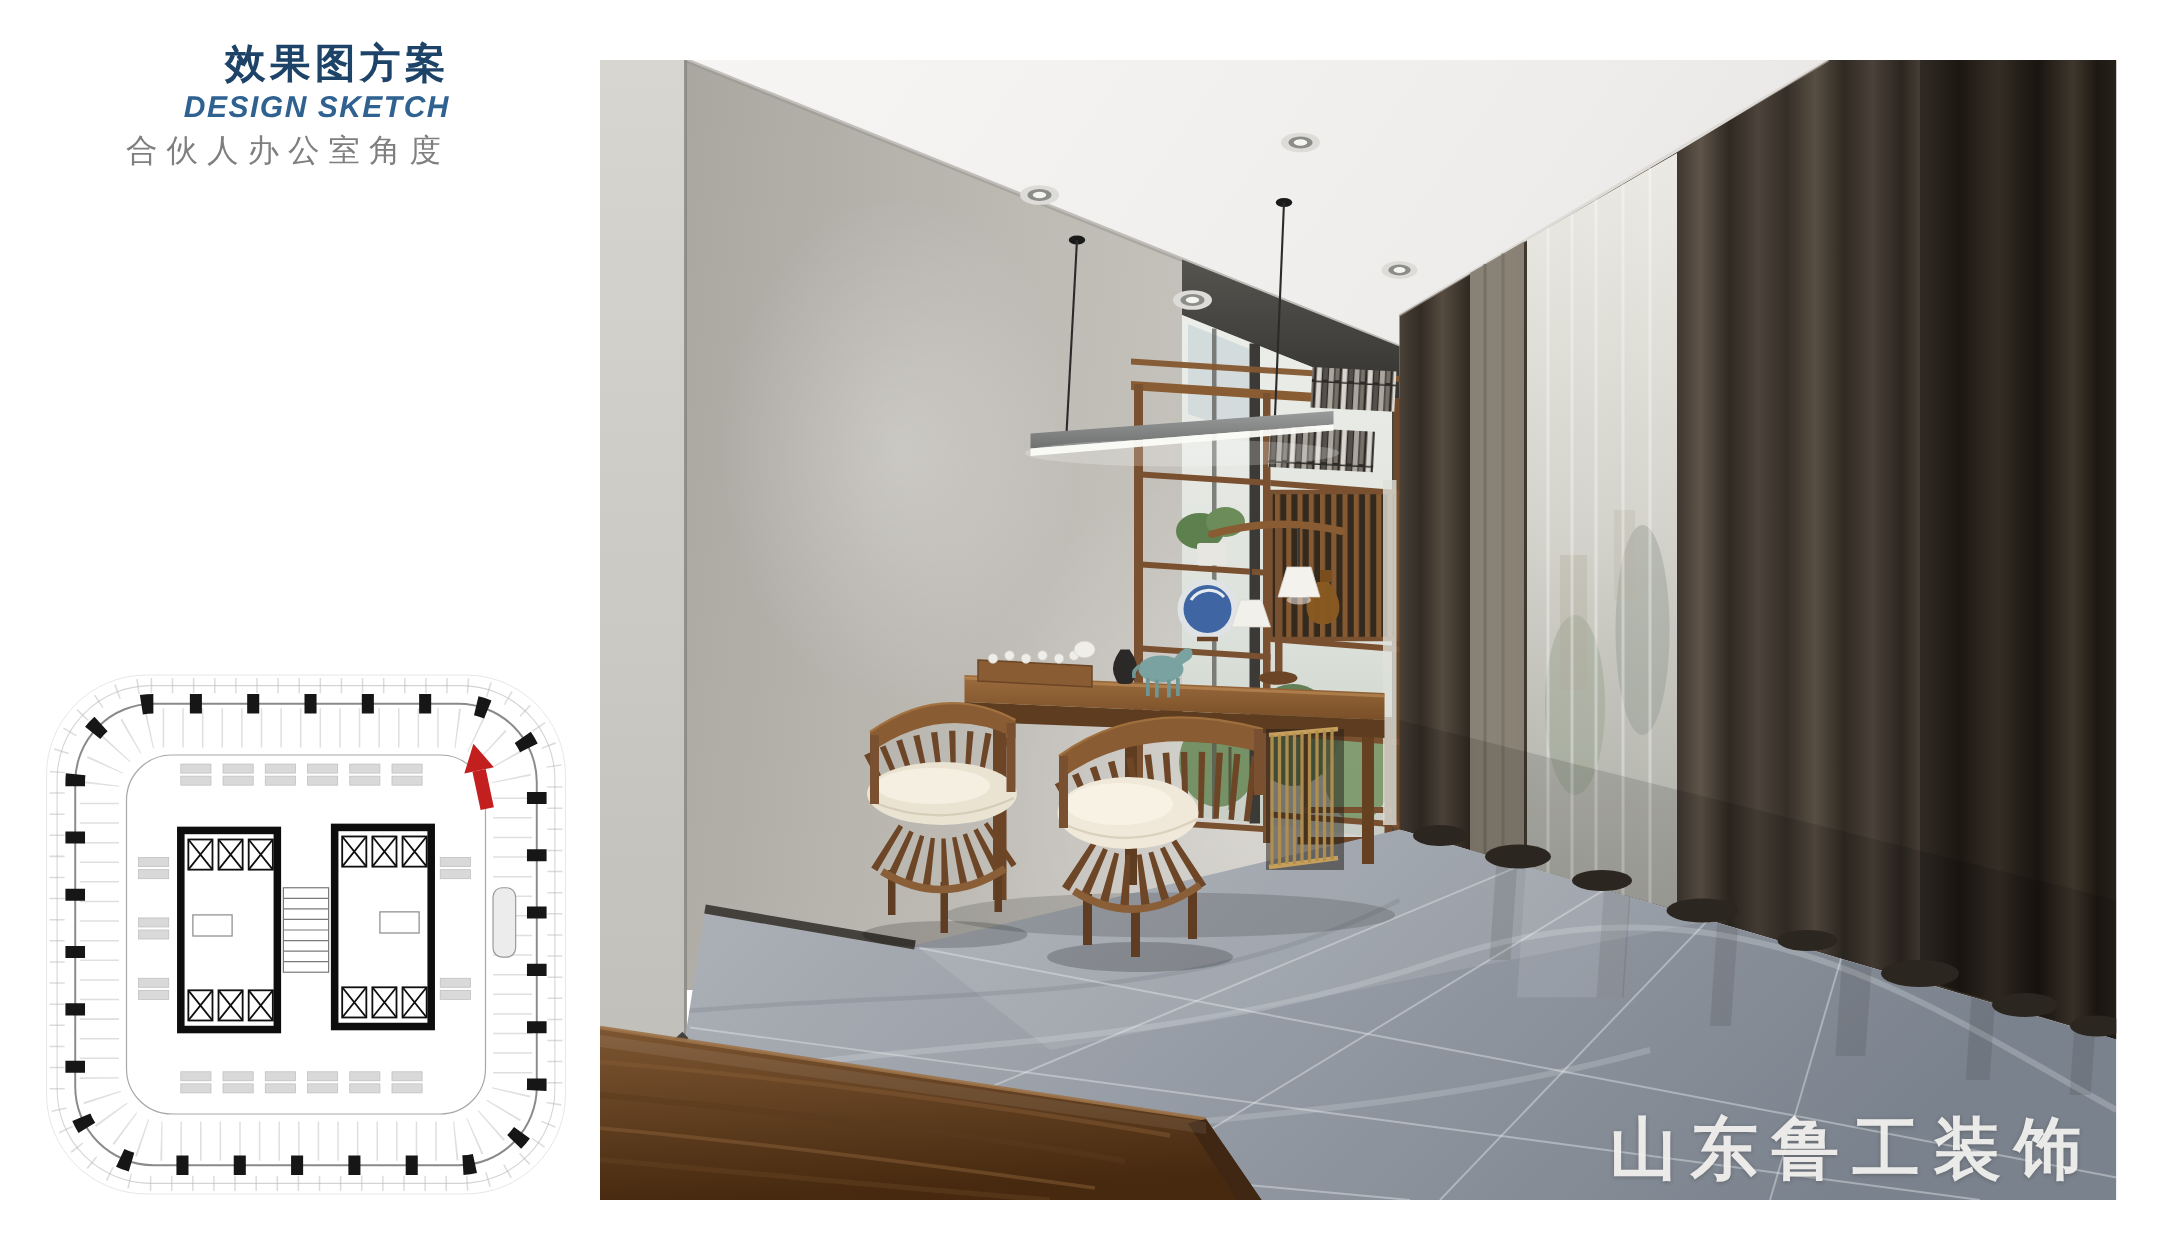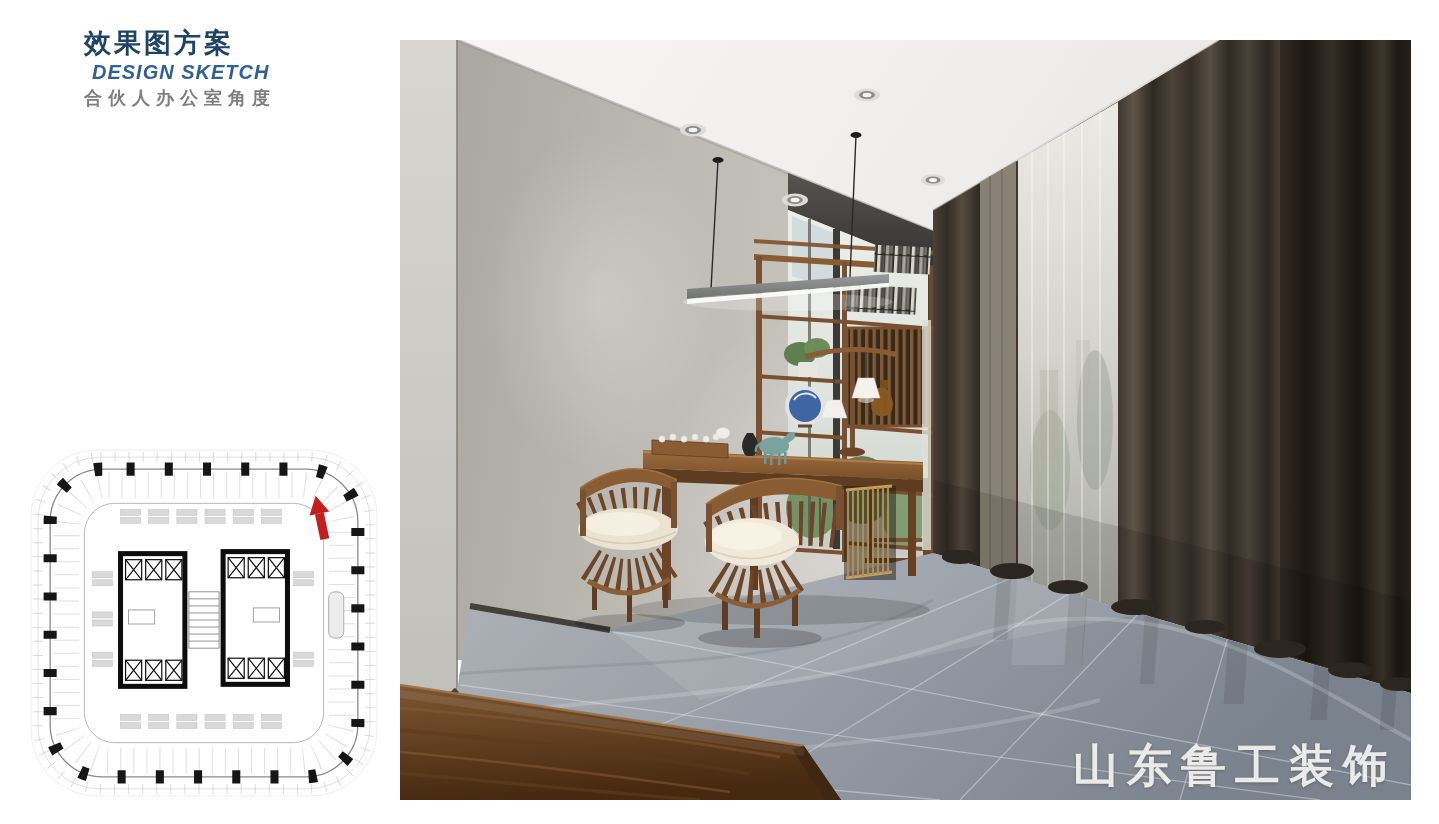--- a/index.html
+++ b/index.html
@@ -2,26 +2,26 @@
 <html style="--title_navy: #1e4368; --title_blue: #2f6191; --subtitle_gray: #7f7f7f; --arrow_red: #c41f1f; --watermark_white: #f2f1ee; --wood_accent: #8a5c33; --curtain_dark: #3a332b; --floor_gray: #8b929c;"><head>
 <meta charset="utf-8">
 <style>
   :root{
     --title_navy:#1e4368; --title_blue:#2f6191; --subtitle_gray:#7f7f7f;
     --arrow_red:#c41f1f; --watermark_white:#f2f1ee; --page_bg:#ffffff;
   }
   html,body{margin:0;padding:0;background:var(--page_bg);}
   .page{position:relative;width:1439px;height:824px;background:var(--page_bg);overflow:hidden;
         font-family:"Liberation Sans",sans-serif;}
-  .hdr{position:absolute;left:84px;top:26px;line-height:1.25;}
+  .hdr{position:absolute;left:84px;top:26px;line-height:1.25;text-align:right;}
   .t-zh{font-family:"DejaVu Serif","Liberation Serif",serif;font-weight:700;font-size:27px;
         letter-spacing:3px;color:var(--title_navy);}
   .t-en{font-family:"Liberation Sans",sans-serif;font-style:italic;font-weight:700;font-size:20px;
         letter-spacing:1px;color:var(--title_blue);padding-left:8px;}
-  .t-sub{font-family:"DejaVu Serif","Liberation Serif",serif;font-weight:700;font-size:18px;
+  .t-sub{font-family:"DejaVu Serif","Liberation Serif",serif;font-weight:400;font-size:21px;
         letter-spacing:6px;color:var(--subtitle_gray);margin-top:2px;}
   .plan{position:absolute;left:28px;top:441px;width:352px;height:362px;}
   .photo{position:absolute;left:400px;top:40px;width:1011px;height:772px;overflow:hidden;}
   .photo svg{display:block;}
   .watermark{position:absolute;right:14px;bottom:16px;
         font-family:"DejaVu Serif","Liberation Serif",serif;font-weight:600;
         font-size:45px;letter-spacing:9px;color:var(--watermark_white);opacity:.94;
         text-shadow:0 1px 3px rgba(40,40,40,.35);white-space:nowrap;}
   .arrowRed{fill:var(--arrow_red);}
 </style>

